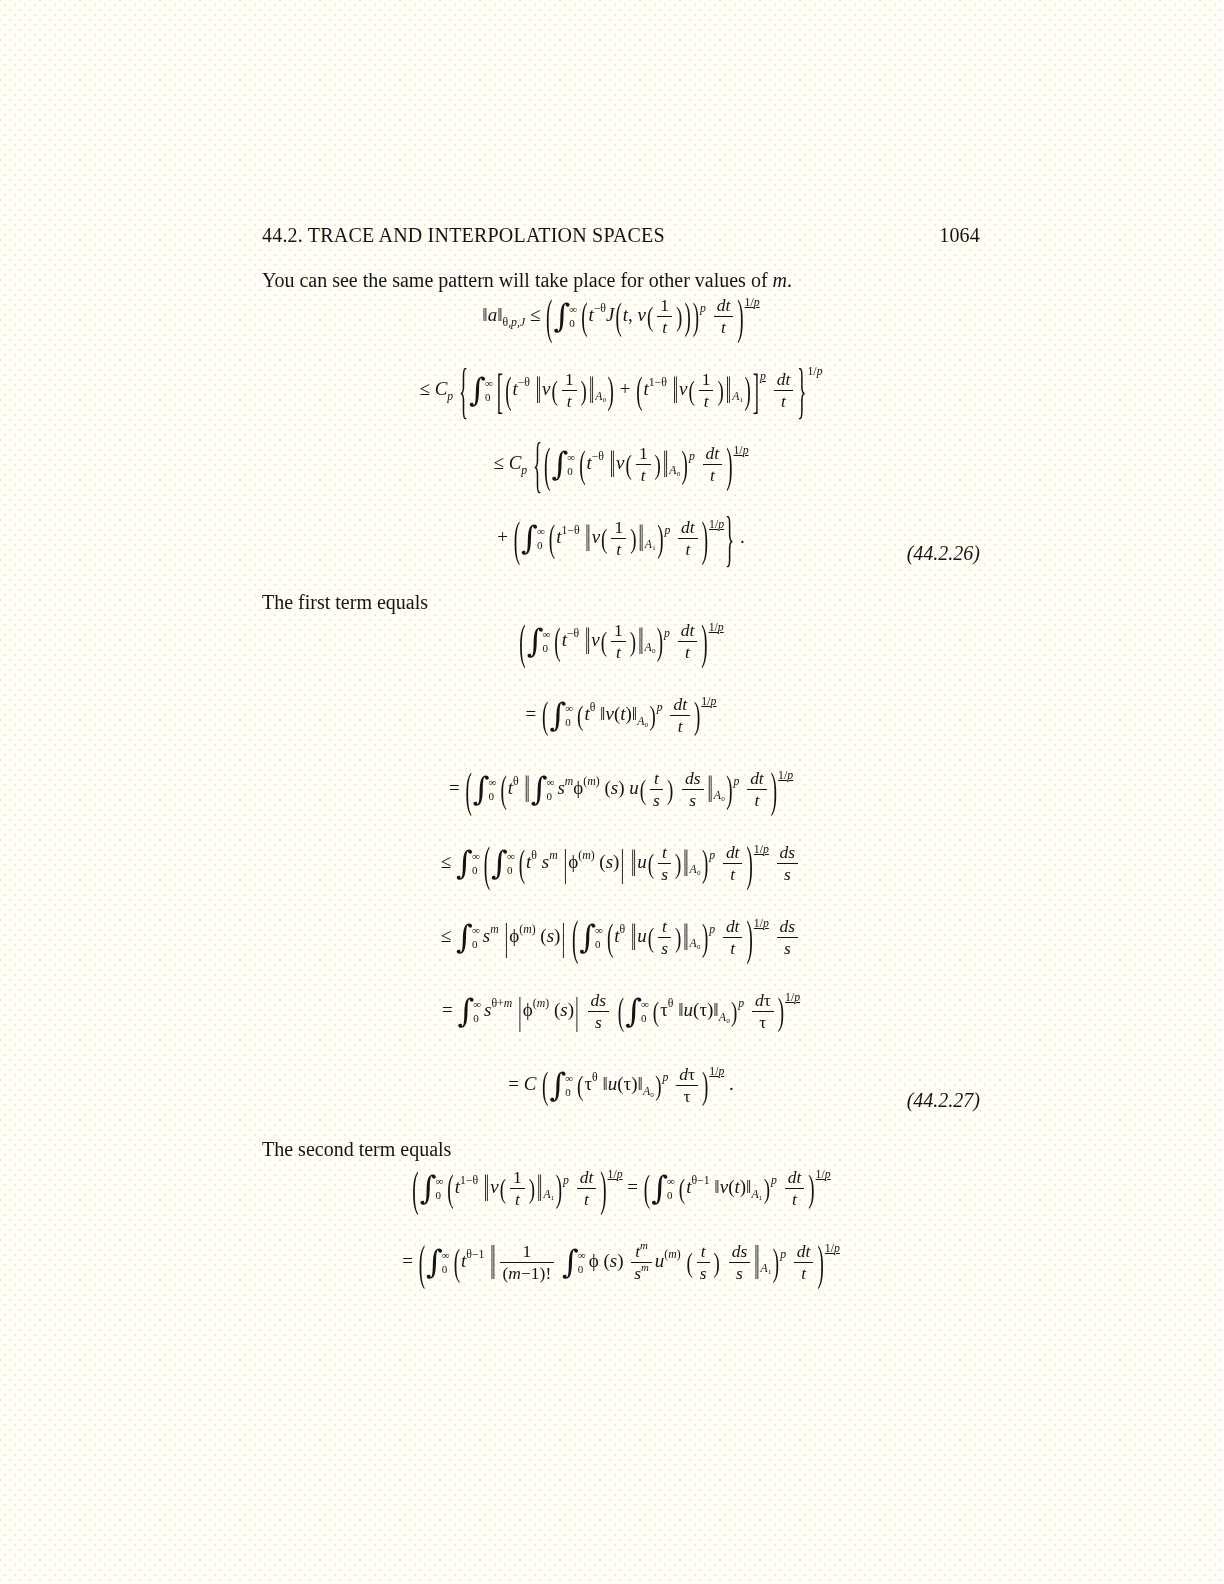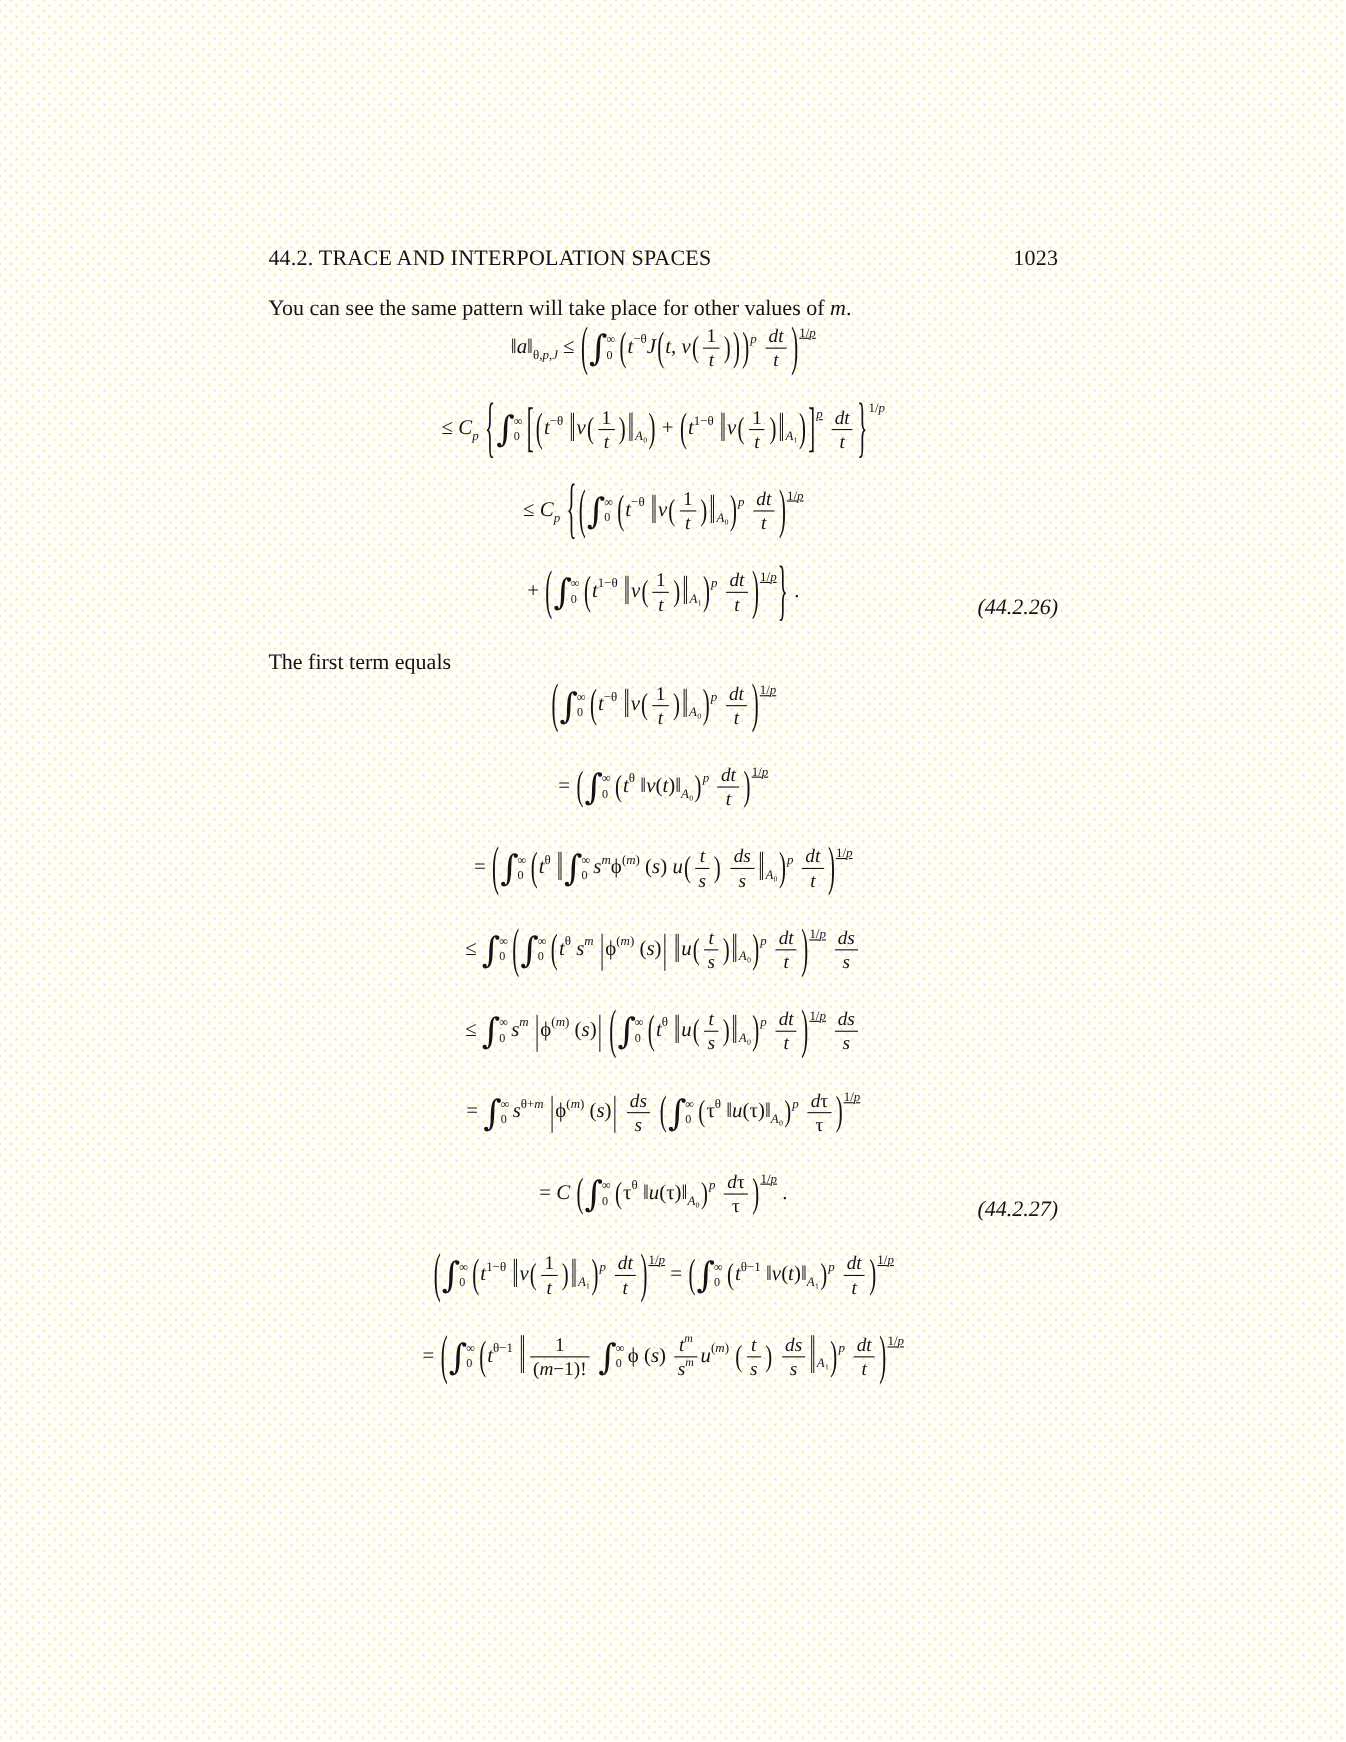--- a/index.html
+++ b/index.html
@@ -9,21 +9,21 @@
     background-color:#fffefa;
     background-image:
       radial-gradient(#f7f0aa 1px, transparent 1.4px),
       radial-gradient(#f7f0aa 1px, transparent 1.4px);
     background-size:10px 10px;
     background-position:0 0,5px 5px;
     color:#131313;
     font-family:"Liberation Serif","DejaVu Serif","DejaVu Sans",serif;
     overflow:hidden;
   }
-  .content{position:absolute;left:244px;top:224px;width:718px;}
+  .content{position:absolute;left:262px;top:224px;width:718px;}
   .hdr{display:flex;justify-content:space-between;align-items:baseline;font-size:20px;letter-spacing:0.2px;}
   .para{font-size:20px;margin-top:20px;line-height:1.3;}
   .para-indent{font-size:20px;margin-top:6px;padding-left:30px;}
   .term-label{font-size:20px;margin-bottom:6px;}
   
   .eq-row{position:relative;display:flex;justify-content:center;min-height:72px;margin:2px 0;}
   .eq{font-size:19px;white-space:nowrap;}
   .eq i{font-style:italic;}
   .eq sup{font-size:0.62em;vertical-align:0.75em;line-height:0;}
   .eq sup.hp{vertical-align:1.25em;text-decoration:underline;}
@@ -45,21 +45,21 @@
   .fr .de{padding:0 3px;}
 </style>
 </head>
 <body>
 
 <div class="page">
   <div class="content">
 
     <div class="hdr">
       <span>44.2.  TRACE AND INTERPOLATION SPACES</span>
-      <span>1023</span>
+      <span>1064</span>
     </div>
 
     <div class="para">You can see the same pattern will take place for other values of <i>m</i>.</div>
 
     <div class="eq-row">
       <span class="eq">‖<i>a</i>‖<sub>θ,<i>p</i>,<i>J</i></sub> ≤ <span class="d3">(</span><span class="int">∫</span><span class="lims">
             <span>∞</span>
             <span>0</span>
           </span><span class="d2">(</span><i>t</i><sup>−θ</sup><i>J</i><span class="d2">(</span><i>t</i>, <i>v</i><span class="d1">(</span><span class="fr">
             <span class="nu">1</span>
@@ -206,20 +206,21 @@
       <span class="eq">= <i>C</i> <span class="d2">(</span><span class="int">∫</span><span class="lims">
             <span>∞</span>
             <span>0</span>
           </span><span class="d1">(</span>τ<sup>θ</sup> ‖<i>u</i>(τ)‖<sub><i>A</i>₀</sub><span class="d1">)</span><sup><i>p</i></sup> <span class="fr">
             <span class="nu"><i>d</i>τ</span>
             <span class="de">τ</span>
           </span><span class="d2">)</span><sup class="hp">1/<i>p</i></sup> .</span>
       <span class="eqnum">(44.2.27)</span>
     </div>
 
+    <div class="term-label">The second term equals</div>
 
     <div class="eq-row">
       <span class="eq"><span class="d3">(</span><span class="int">∫</span><span class="lims">
             <span>∞</span>
             <span>0</span>
           </span><span class="d2">(</span><i>t</i><sup>1−θ</sup> <span class="d2">‖</span><i>v</i><span class="d1">(</span><span class="fr">
             <span class="nu">1</span>
             <span class="de"><i>t</i></span>
           </span><span class="d1">)</span><span class="d2">‖</span><sub><i>A</i>₁</sub><span class="d2">)</span><sup><i>p</i></sup> <span class="fr">
             <span class="nu"><i>dt</i></span>

